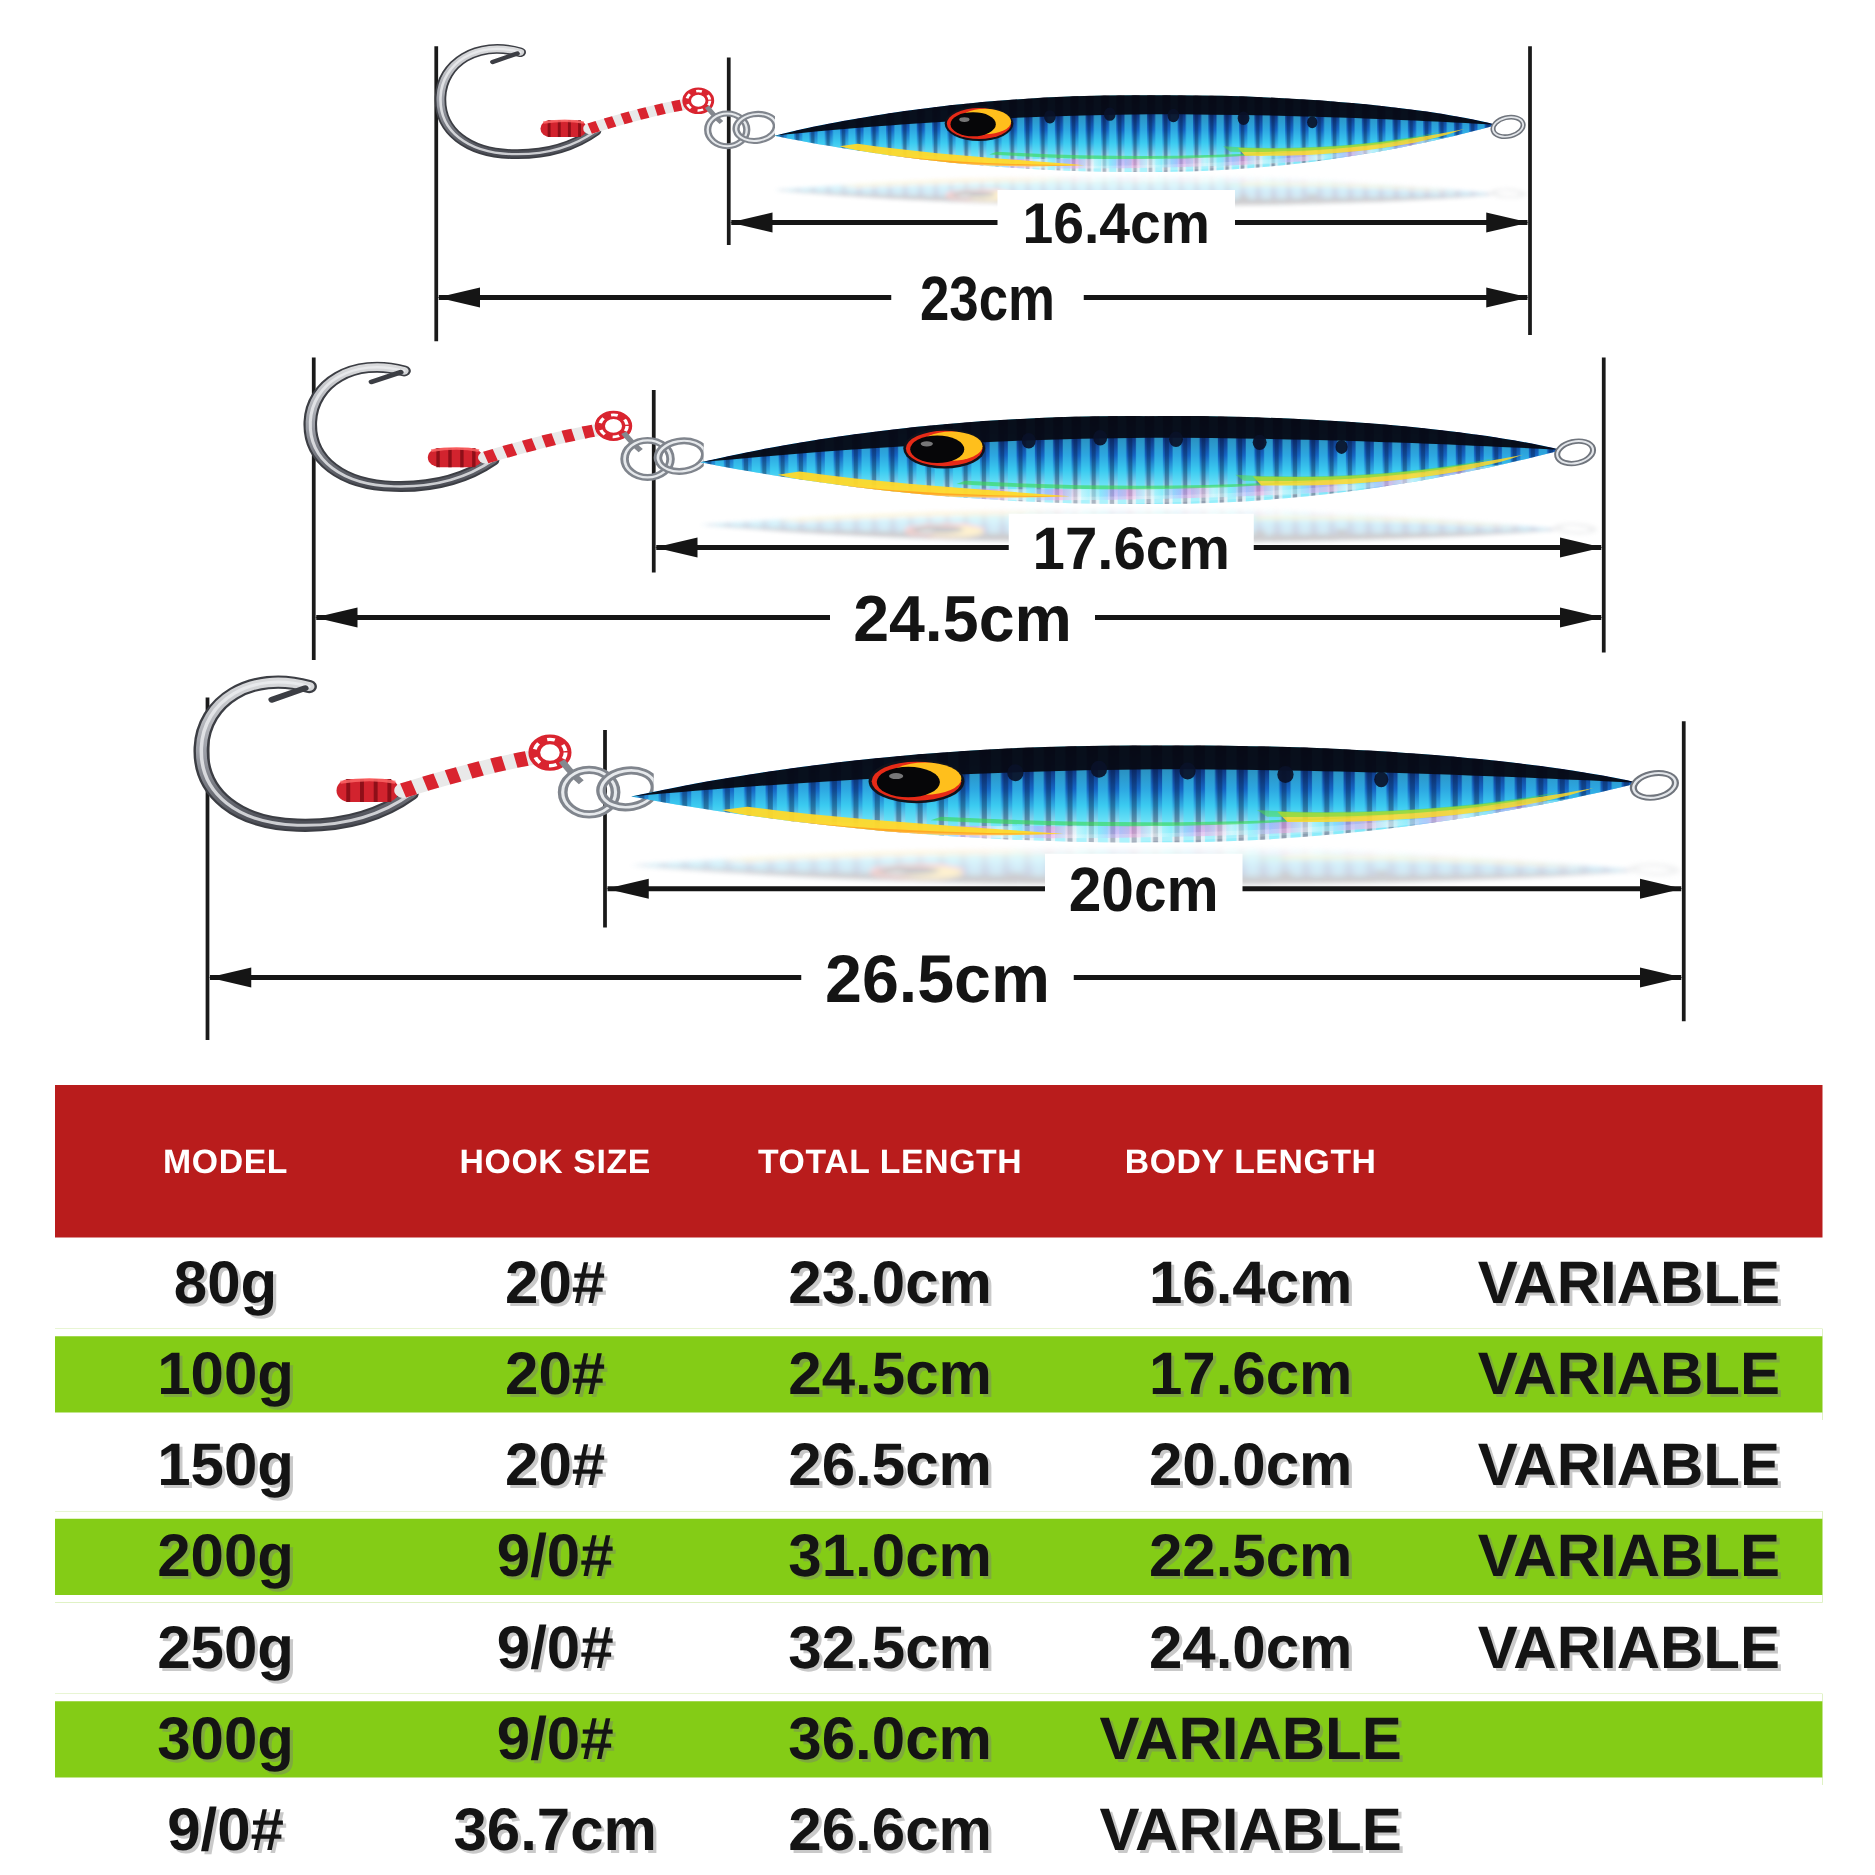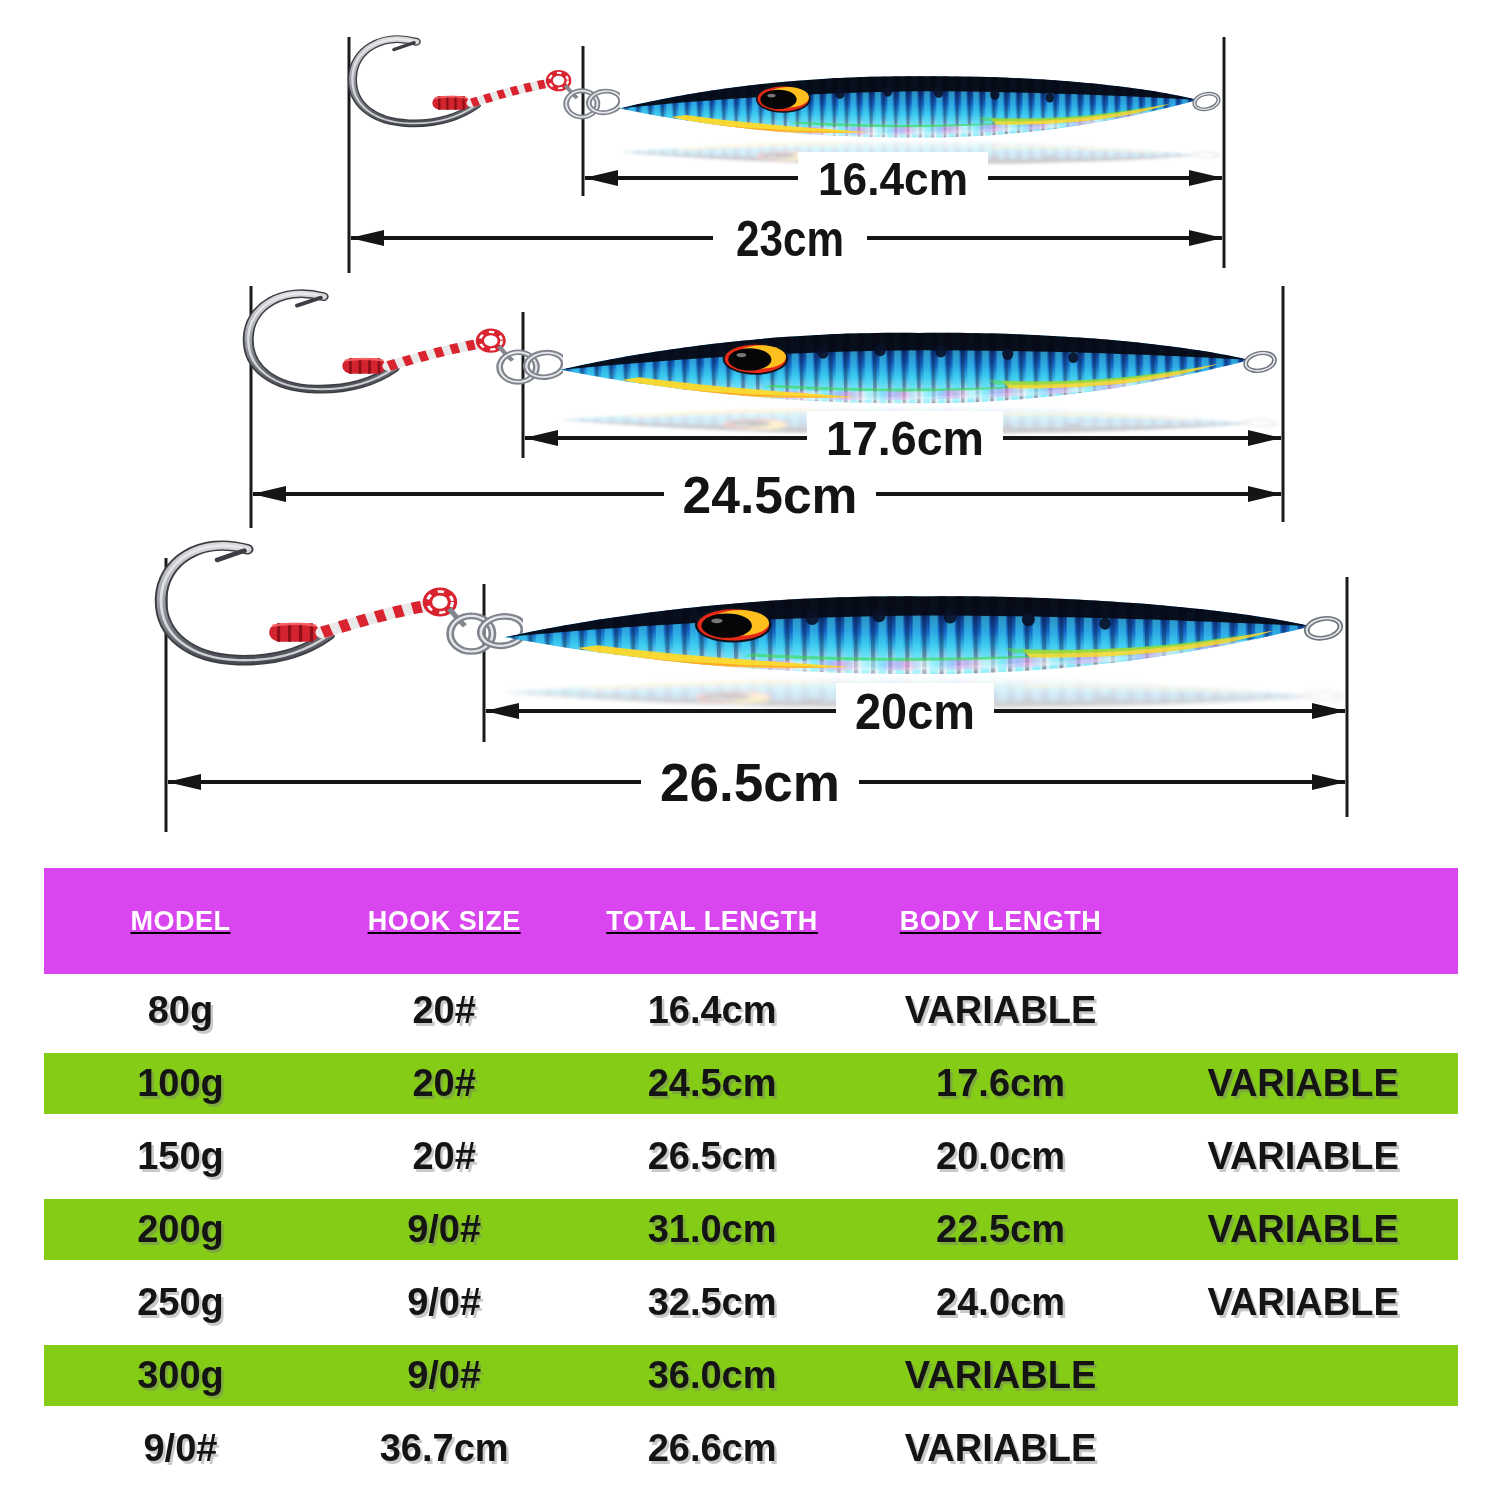--- a/index.html
+++ b/index.html
@@ -1,26 +1,26 @@
 <!DOCTYPE html>
 <html><head>
 <meta charset="utf-8">
 <style>
   html,body{margin:0;padding:0;background:#ffffff;}
   .canvas{position:relative;width:1500px;height:1500px;background:#ffffff;overflow:hidden;
           font-family:"Liberation Sans","DejaVu Sans",sans-serif;}
   .diagram-svg{position:absolute;left:0;top:0;}
   .spec-table{position:absolute;left:44px;top:868px;width:1414px;}
   .t-header{display:grid;grid-template-columns:19.3% 18% 19.9% 20.9% 21.9%;
-            height:106px;background:#d946ef;align-items:center;text-decoration:underline;}
+            height:122px;background:#b91c1c;align-items:center;}
   .t-header .hcell{color:#ffffff;font-size:27px;font-weight:bold;text-align:center;letter-spacing:.5px;}
   .t-row{display:grid;grid-template-columns:19.3% 18% 19.9% 20.9% 21.9%;
          height:73px;align-items:center;box-sizing:border-box;}
   .t-row.alt{background:#84cc16;border-top:6px solid #ffffff;border-bottom:6px solid #ffffff;}
-  .t-row .cell{font-size:38px;font-weight:bold;color:#141414;text-align:center;
+  .t-row .cell{font-size:48px;font-weight:bold;color:#141414;text-align:center;
                text-shadow:2.5px 2.5px 0 rgba(120,120,120,.40);}
   svg text.dim-label{font-family:"Liberation Sans","DejaVu Sans",sans-serif;font-weight:bold;fill:#141414;}
 </style>
 </head>
 <body>
 
 <div class="canvas">
 
   <svg class="diagram-svg" width="1500" height="866" viewBox="0 0 1500 866">
     <defs>
@@ -178,20 +178,21 @@
     <div class="t-header">
       <div class="hcell">MODEL</div>
       <div class="hcell">HOOK SIZE</div>
       <div class="hcell">TOTAL LENGTH</div>
       <div class="hcell">BODY LENGTH</div>
     </div>
 
     <div class="t-row">
       <div class="cell">80g</div>
       <div class="cell">20#</div>
+      <div class="cell">23.0cm</div>
       <div class="cell">16.4cm</div>
       <div class="cell">VARIABLE</div>
     </div>
     <div class="t-row alt">
       <div class="cell">100g</div>
       <div class="cell">20#</div>
       <div class="cell">24.5cm</div>
       <div class="cell">17.6cm</div>
       <div class="cell">VARIABLE</div>
     </div>

